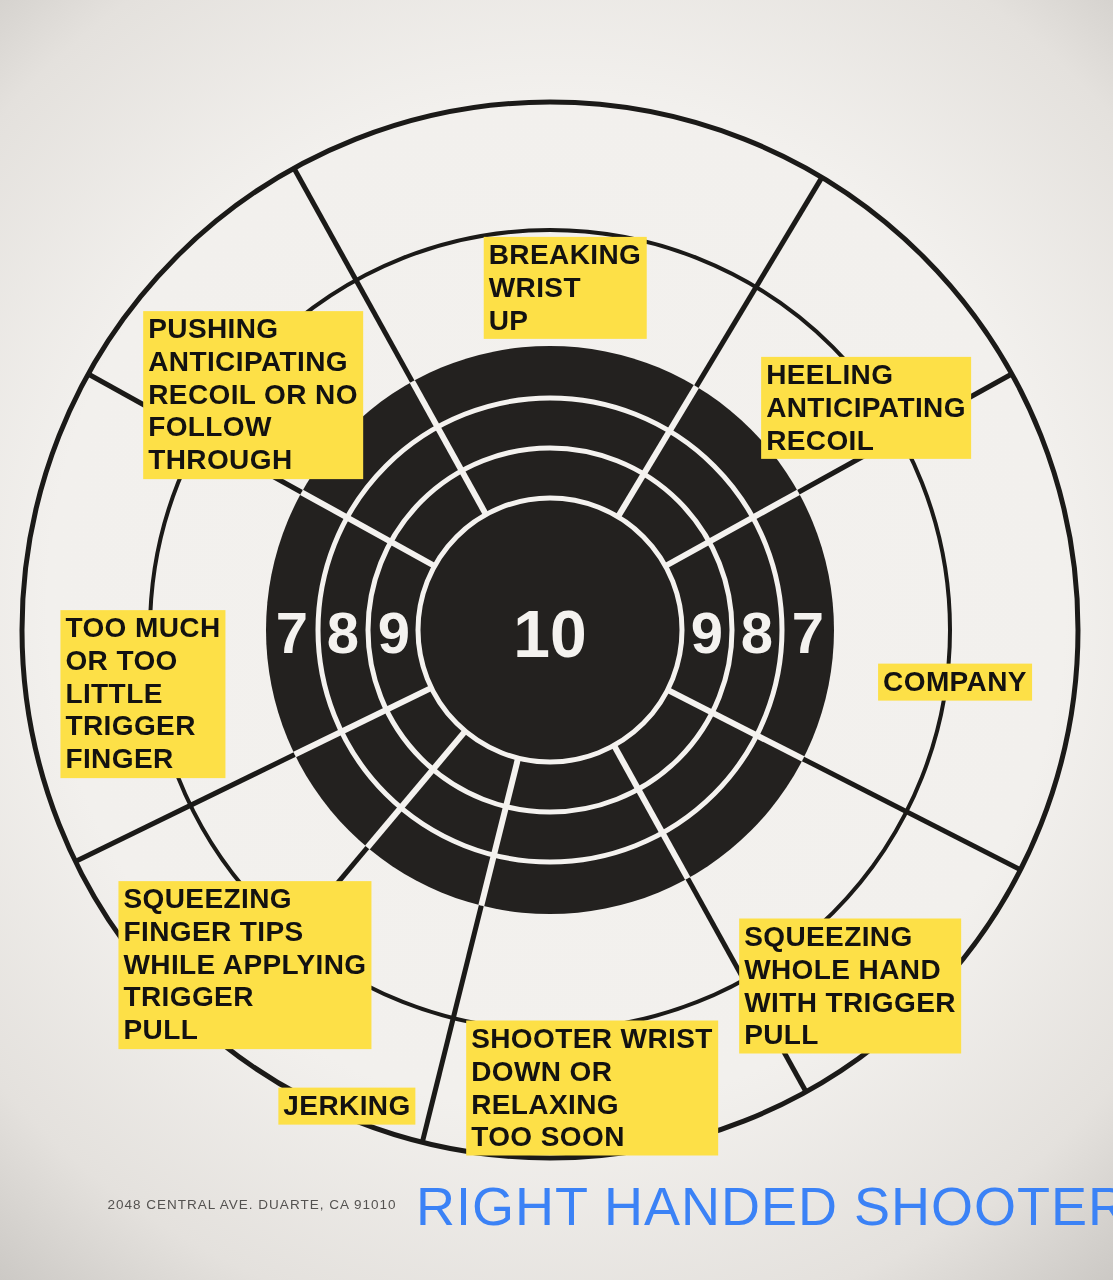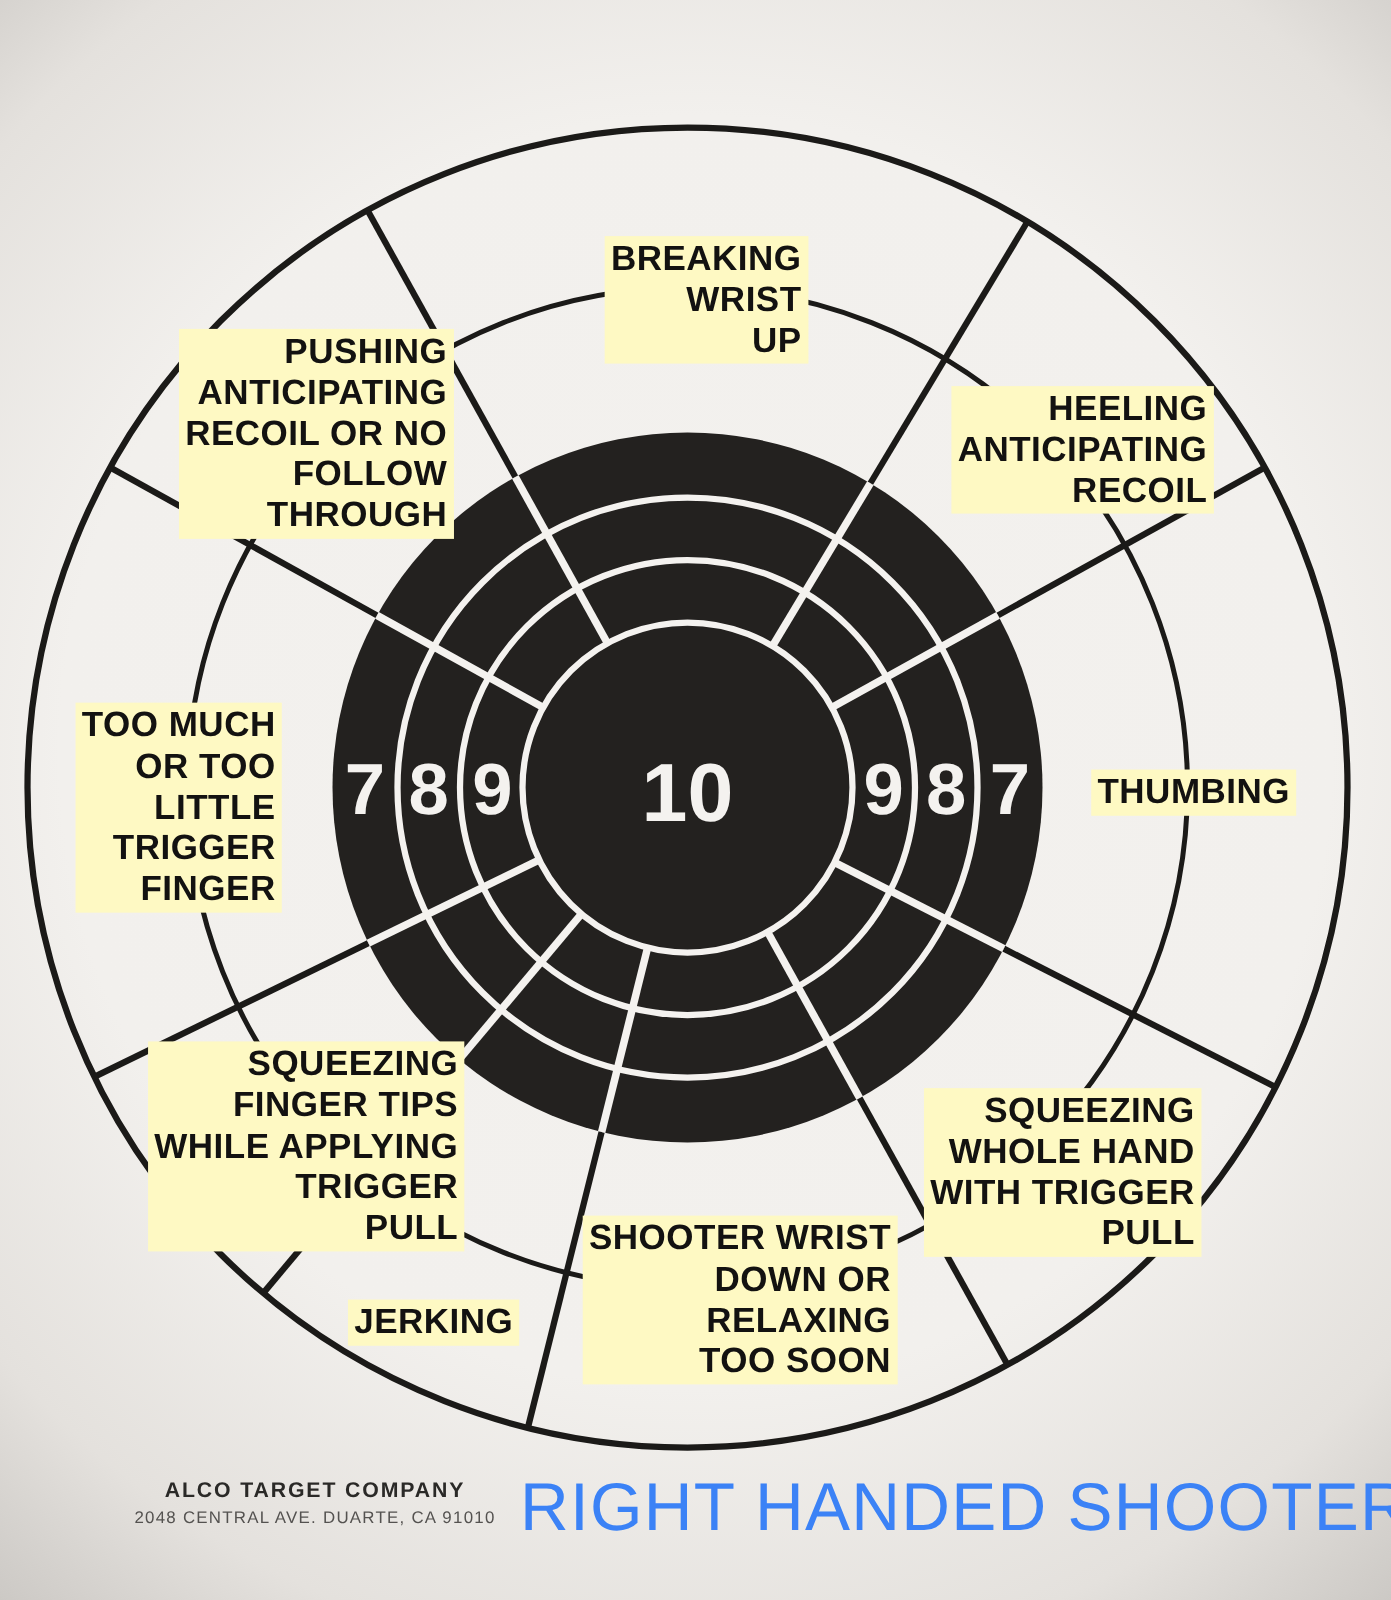--- a/index.html
+++ b/index.html
@@ -22,25 +22,26 @@
   }
   .ring-num-ten { font-size:66px; }
   .sector-label {
     position:absolute;
     transform:translate(-50%,-50%);
     display:inline-block;
     font-weight:bold;
     font-size:28px;
     line-height:1.17;
     letter-spacing:0.4px;
-    text-align:right;
+    text-align:left;
     white-space:pre-line;
-    background:#fef9c3;
+    background:#fde047;
     padding:2px 5px;
     color:#131211;
+    margin-top:48px;
   }
   .company-block {
     position:absolute;
     left:252px; top:1202px;
     transform:translate(-50%,-50%);
     text-align:center;
     white-space:nowrap;
   }
   .company-name {
     font-weight:bold;
@@ -109,21 +110,21 @@
   <text x="757" y="632" class="ring-num">8</text>
   <text x="808" y="632" class="ring-num">7</text>
 </svg>
 
 <div class="sector-label" style="left:565px; top:240px;">BREAKING
 WRIST
 UP</div>
 <div class="sector-label" style="left:866px; top:360px;">HEELING
 ANTICIPATING
 RECOIL</div>
-<div class="sector-label" style="left:955px; top:634px;">THUMBING</div>
+<div class="sector-label" style="left:955px; top:634px;">COMPANY</div>
 <div class="sector-label" style="left:850px; top:938px;">SQUEEZING
 WHOLE HAND
 WITH TRIGGER
 PULL</div>
 <div class="sector-label" style="left:592px; top:1040px;">SHOOTER WRIST
 DOWN OR
 RELAXING
 TOO SOON</div>
 <div class="sector-label" style="left:347px; top:1058px;">JERKING</div>
 <div class="sector-label" style="left:245px; top:917px;">SQUEEZING
@@ -136,16 +137,15 @@
 LITTLE
 TRIGGER
 FINGER</div>
 <div class="sector-label" style="left:253px; top:347px;">PUSHING
 ANTICIPATING
 RECOIL OR NO
 FOLLOW
 THROUGH</div>
 
 <div class="company-block">
-  <div class="company-name">ALCO TARGET COMPANY</div>
   <div class="company-address">2048 CENTRAL AVE.  DUARTE, CA 91010</div>
 </div>
 <div class="sheet-title">RIGHT HANDED SHOOTER</div>
 
 </body></html>

